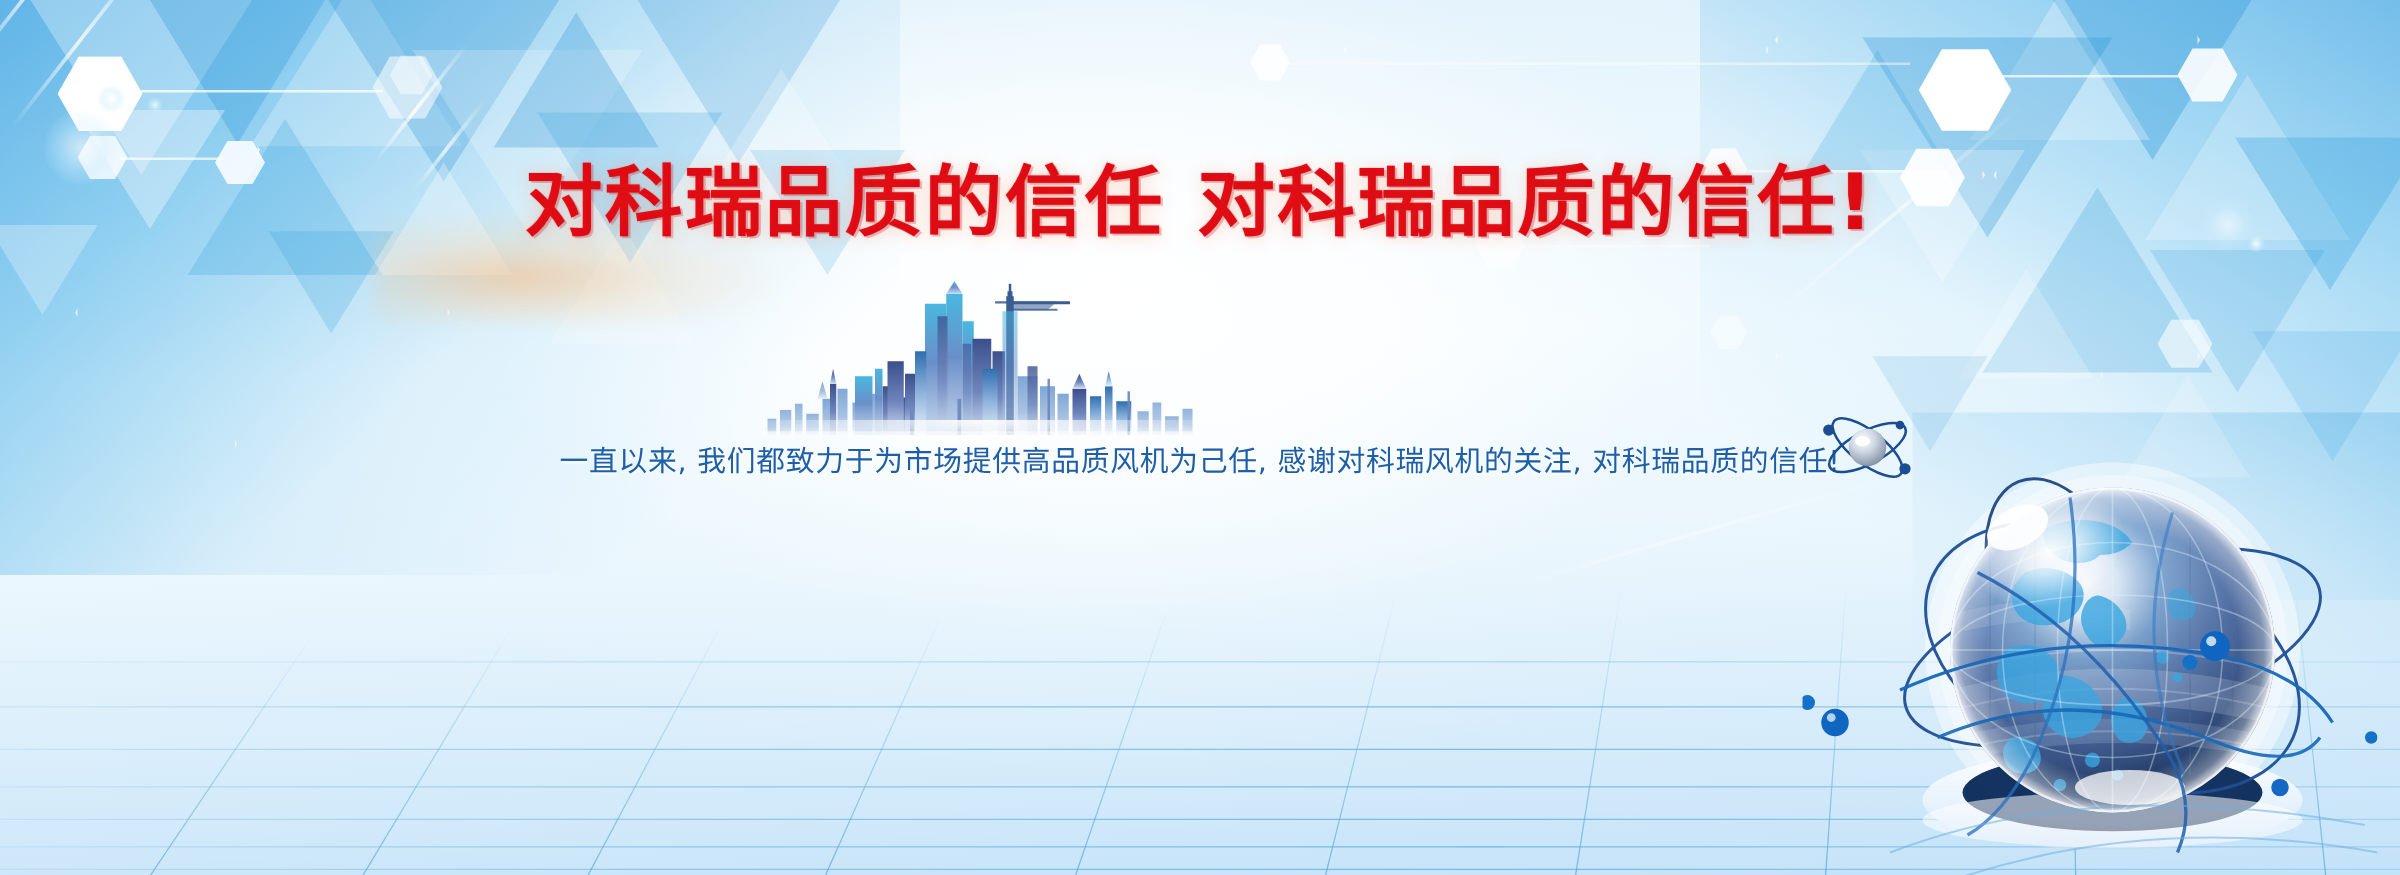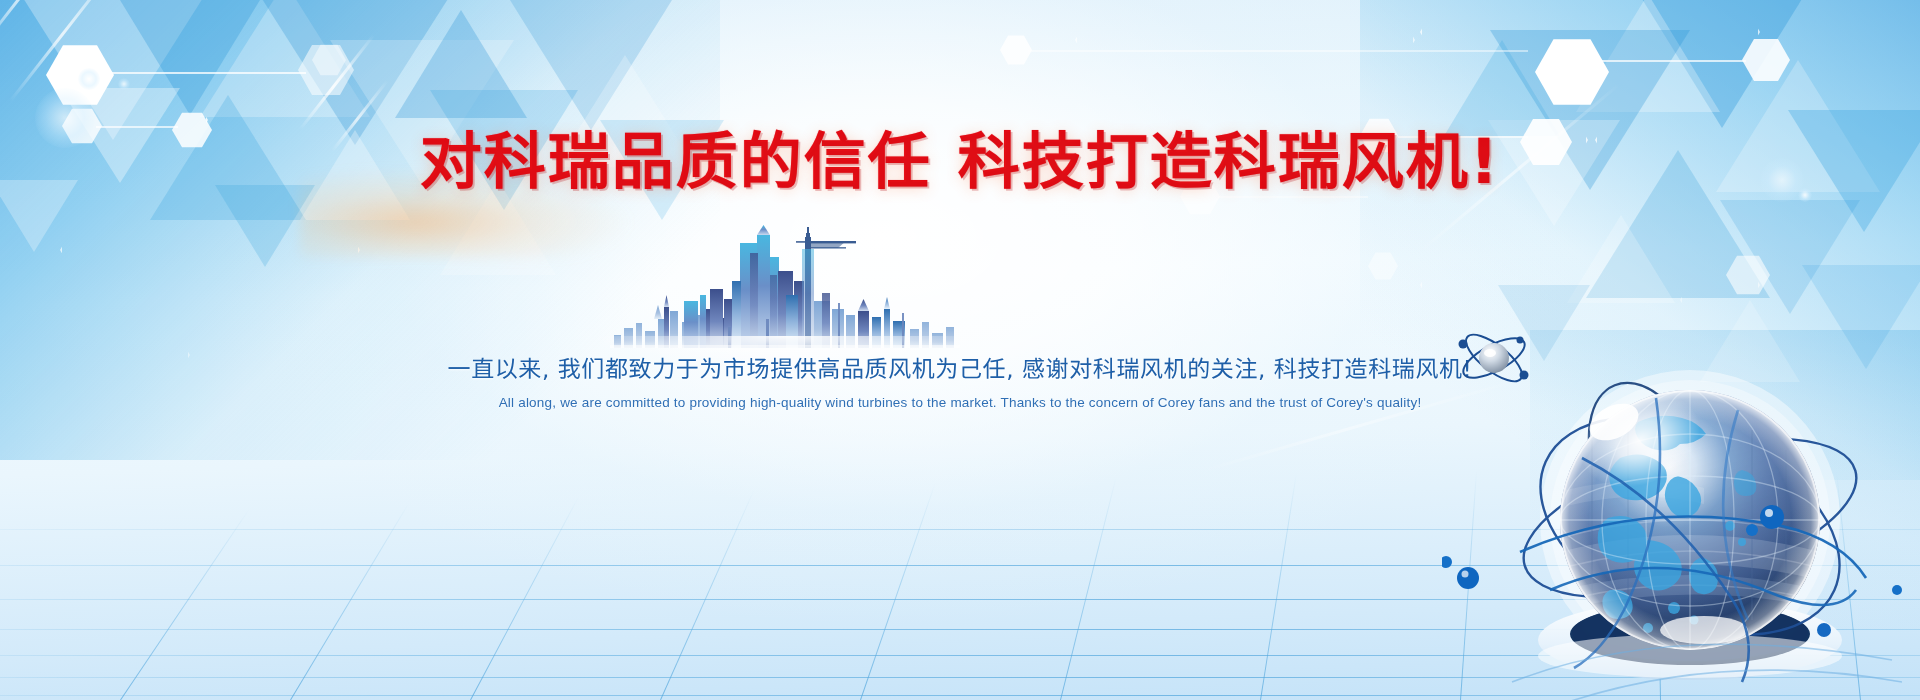--- a/index.html
+++ b/index.html
@@ -272,21 +272,21 @@
       <div class="v" style="left:1060px; transform:rotate(14deg);"></div>
       <div class="v" style="left:1260px; transform:rotate(9deg);"></div>
       <div class="v" style="left:1460px; transform:rotate(4deg);"></div>
       <div class="v" style="left:1660px; transform:rotate(-1deg);"></div>
       <div class="v" style="left:1860px; transform:rotate(-6deg);"></div>
     </div>
   </div>
 
   <div class="warmglow"></div>
 
-  <h1 class="headline"><span>对科瑞品质的信任</span><span class="sp"></span><span>科技打造科瑞风机!</span></h1>
+  <h1 class="headline"><span>对科瑞品质的信任</span><span class="sp"></span><span>对科瑞品质的信任!</span></h1>
 
   <div class="city">
     <svg viewBox="0 0 350 125" preserveAspectRatio="none" aria-hidden="true">
       <defs>
         <linearGradient id="bldA" x1="0" y1="0" x2="0" y2="1">
           <stop offset="0%" stop-color="#49b7e0"></stop>
           <stop offset="45%" stop-color="#6a8fc8"></stop>
           <stop offset="100%" stop-color="#c9d9ef"></stop>
         </linearGradient>
         <linearGradient id="bldB" x1="0" y1="0" x2="0" y2="1">
@@ -391,22 +391,21 @@
         <rect x="156" y="96" width="3" height="29"></rect>
         <rect x="228" y="80" width="2" height="45"></rect>
         <rect x="292" y="90" width="2" height="35"></rect>
       </g>
 
       <rect x="0" y="122" width="350" height="3" fill="#ffffff" opacity="0.55"></rect>
     </svg>
   </div>
 
   <div class="subwrap">
-    <div class="sub-cn">一直以来, 我们都致力于为市场提供高品质风机为己任, 感谢对科瑞风机的关注, 科技打造科瑞风机!</div>
-    <div class="sub-en">All along, we are committed to providing high-quality wind turbines to the market. Thanks to the concern of Corey fans and the trust of Corey's quality!</div>
+    <div class="sub-cn">一直以来, 我们都致力于为市场提供高品质风机为己任, 感谢对科瑞风机的关注, 对科瑞品质的信任!</div>
   </div>
 
   <div class="globe-wrap">
     <svg viewBox="0 0 460 420" aria-hidden="true">
       <defs>
         <radialGradient id="sphere" cx="42%" cy="30%" r="72%">
           <stop offset="0%" stop-color="#ffffff"></stop>
           <stop offset="14%" stop-color="#dceaf7"></stop>
           <stop offset="32%" stop-color="#7ba3cf"></stop>
           <stop offset="52%" stop-color="#5a7bb0"></stop>

